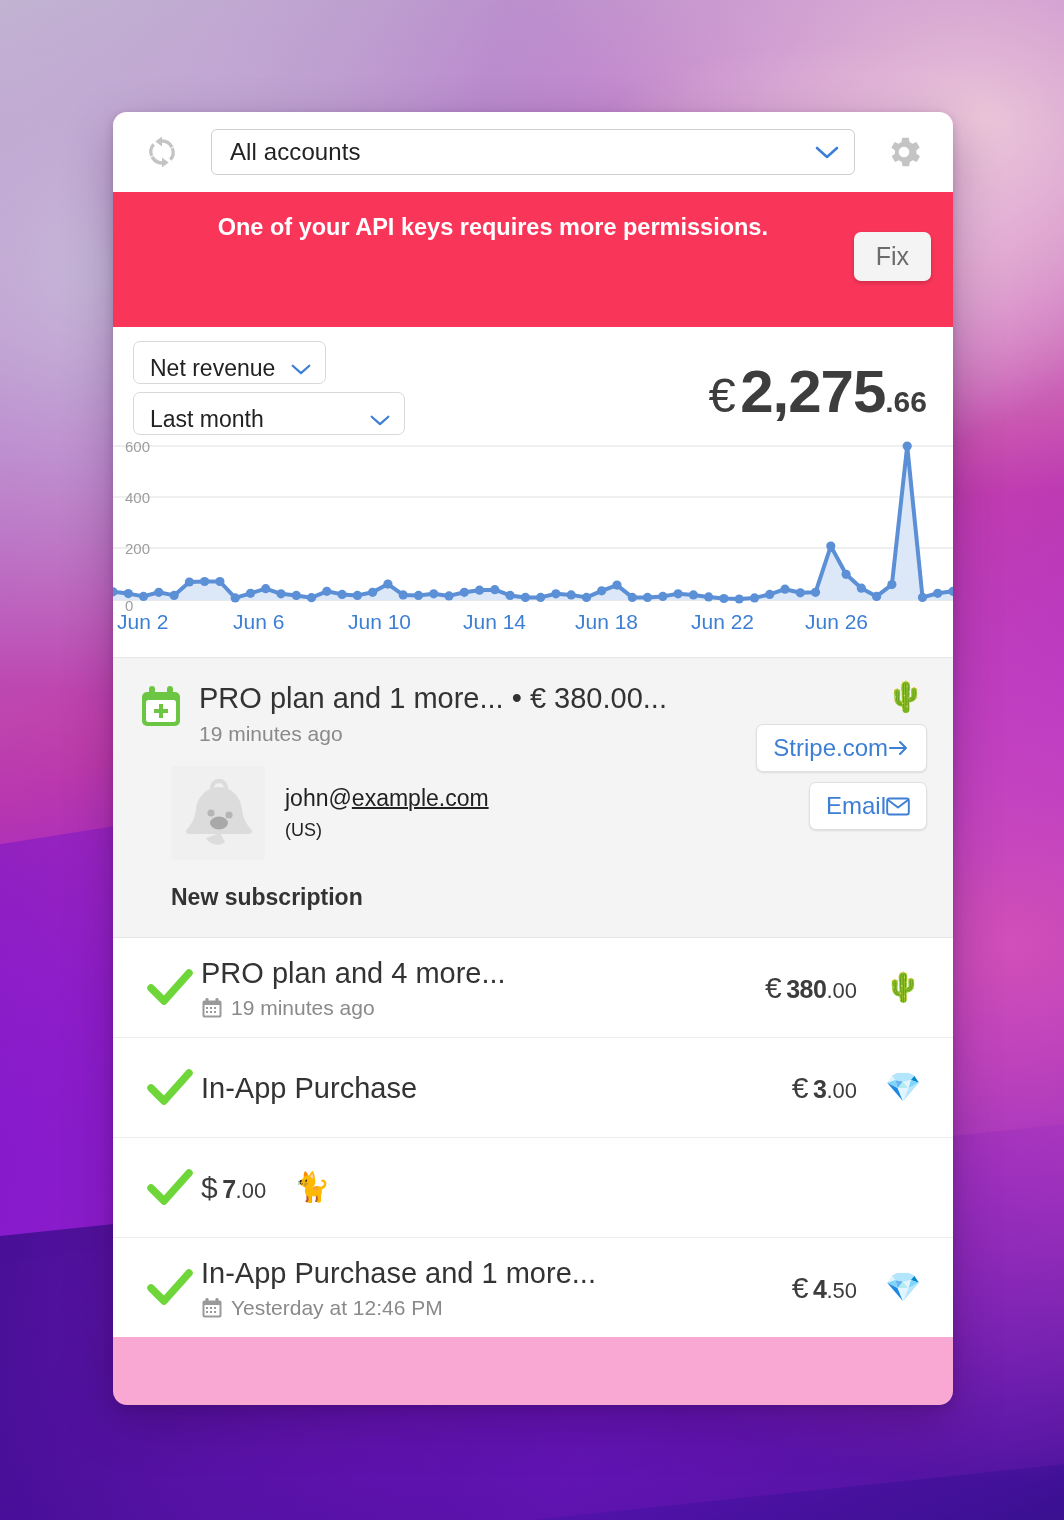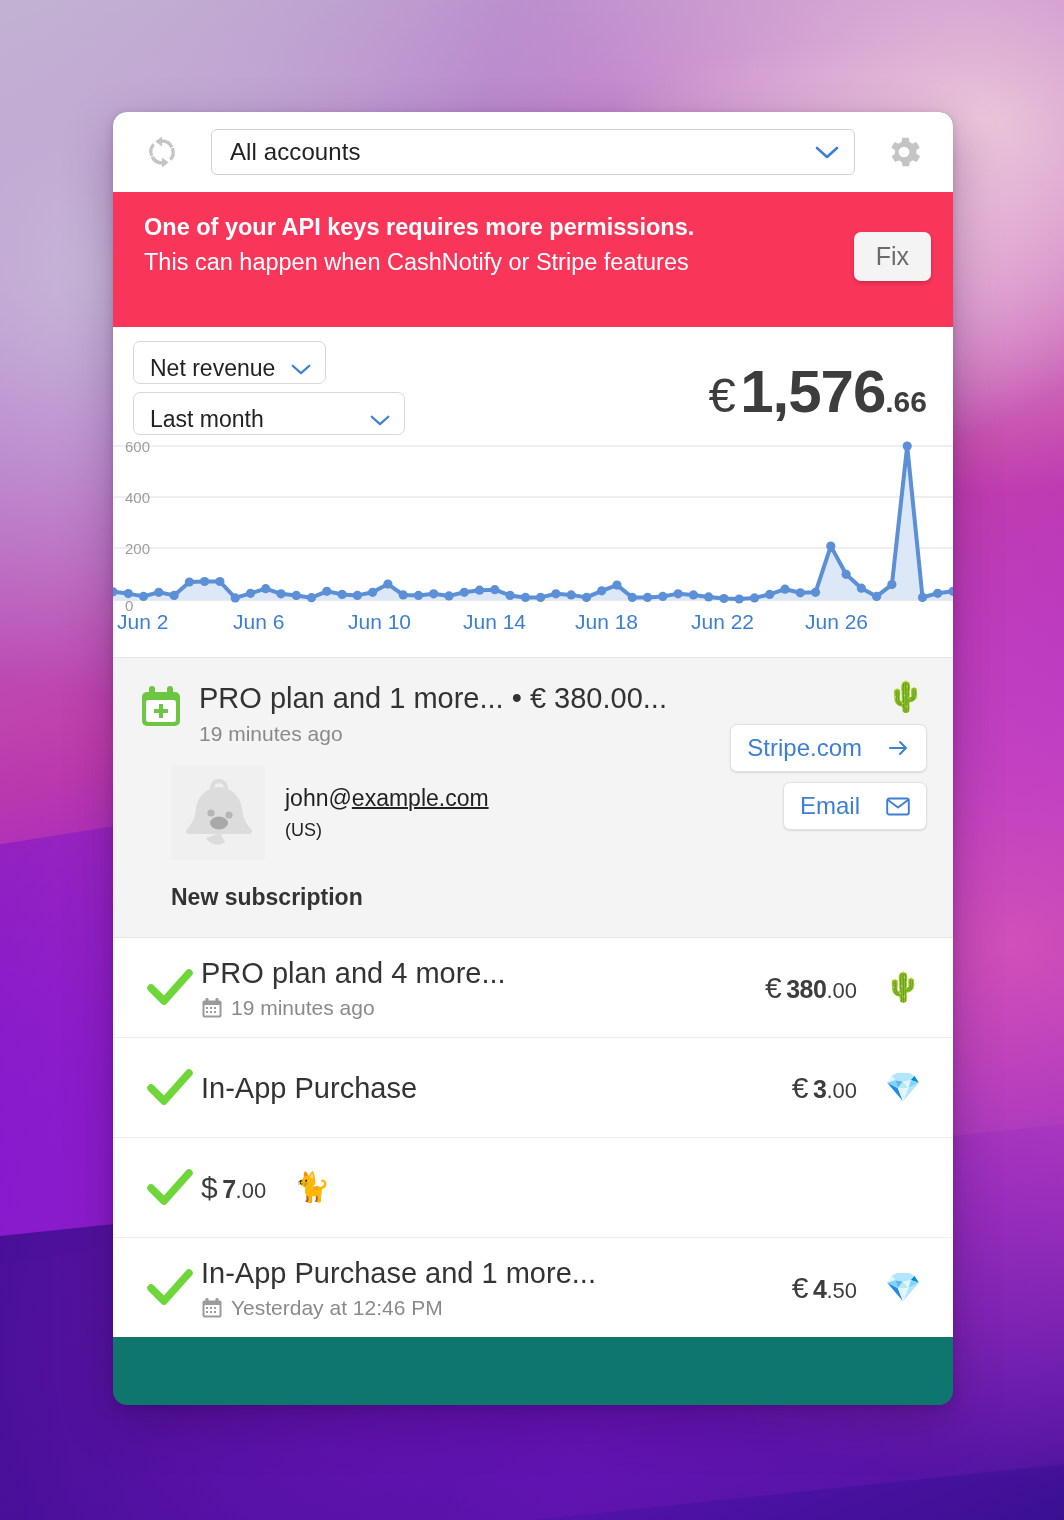--- a/index.html
+++ b/index.html
@@ -26,21 +26,21 @@
   .s2 { left:0; top:1180px; width:1064px; height:340px;
         background: linear-gradient(100deg, rgba(55,12,135,.78) 0%, rgba(110,20,180,.45) 55%, rgba(160,40,200,.15) 100%);
         transform: skewY(-6deg); }
   .s3 { left:520px; top:40px; width:620px; height:420px;
         background: radial-gradient(ellipse at 50% 50%, rgba(245,205,225,.75) 0%, rgba(245,205,225,0) 70%); }
 
   
   .window {
     position: absolute; left: 113px; top: 112px;
     width: 840px; height: 1293px;
-    background: #0f766e;
+    background: #f9a8d4;
     border-radius: 14px;
     overflow: hidden;
     box-shadow: 0 18px 50px rgba(40,0,60,.30), 0 3px 10px rgba(40,0,60,.18);
   }
 
   
   .toolbar {
     height: 80px; display: flex; align-items: center;
     padding: 0 26px; background: #fff;
   }
@@ -55,21 +55,21 @@
     flex: 1; font-size: 24px; color: #222; letter-spacing: .1px;
   }
   .chev { width: 26px; height: 16px; }
 
   
   .alert {
     background: #f9355a; color: #fff;
     display: flex; align-items: flex-start;
     padding: 18px 22px 20px 31px; min-height: 135px;
   }
-  .alert-text { flex: 1; padding-right: 12px; }
+  .alert-text { flex: 1; padding-right: 12px; text-align: center; }
   .alert-line { font-size: 23.5px; line-height: 35px; }
   .alert-line.bold { font-weight: bold; }
   .fix-btn {
     background: #f4f4f4; color: #6b6b6b;
     border: none; border-radius: 7px;
     font-size: 25px; font-family: inherit;
     padding: 10px 22px; margin-top: 22px;
     box-shadow: 0 2px 4px rgba(0,0,0,.18);
     cursor: pointer;
   }
@@ -108,21 +108,21 @@
   .detail-head { display: flex; align-items: flex-start; }
   .cal-icon { width: 46px; margin-right: 14px; flex: none; padding-top: 4px; }
   .detail-title {
     font-size: 29px; color: #333; line-height: 36px; font-weight: normal;
   }
   .detail-time { font-size: 21px; color: #8a8a8a; margin-top: 6px; }
   .cactus-top { position: absolute; right: 28px; top: 24px; font-size: 30px; line-height: 1; }
 
   .side-actions { position: absolute; right: 26px; top: 66px; text-align: right; }
   .act-btn {
-    display: inline-flex; align-items: center; gap: 26px;
+    display: inline-flex; align-items: center; gap: 0;
     background: #fff; border: 1px solid #e0e0e0; border-radius: 7px;
     padding: 9px 16px; margin-bottom: 10px;
     color: #3d7fd4; font-size: 24px; cursor: pointer;
     box-shadow: 0 1px 2px rgba(0,0,0,.10);
   }
 
   .customer { display: flex; align-items: center; margin: 20px 0 0 32px; }
   .avatar {
     width: 94px; height: 94px; background: #f0f0f0; border-radius: 3px;
     display: flex; align-items: center; justify-content: center; flex: none;
@@ -184,21 +184,20 @@
     <div class="icon-btn">
       <svg width="40" height="40" viewBox="0 0 24 24">
         <path fill="#c4c4c4" d="M19.4 13a7.6 7.6 0 0 0 0-2l2-1.6-2-3.4-2.4 1a7.6 7.6 0 0 0-1.7-1l-.4-2.6h-4l-.4 2.6a7.6 7.6 0 0 0-1.7 1l-2.4-1-2 3.4L6.6 11a7.6 7.6 0 0 0 0 2l-2 1.6 2 3.4 2.4-1a7.6 7.6 0 0 0 1.7 1l.4 2.6h4l.4-2.6a7.6 7.6 0 0 0 1.7-1l2.4 1 2-3.4-2-1.6zM12 15.2A3.2 3.2 0 1 1 12 8.8a3.2 3.2 0 0 1 0 6.4z"></path>
       </svg>
     </div>
   </div>
 
   <div class="alert">
     <div class="alert-text">
       <div class="alert-line bold">One of your API keys requires more permissions.</div>
-      <div class="alert-line">This can happen when CashNotify or Stripe features</div>
     </div>
     <button class="fix-btn">Fix</button>
   </div>
 
   <div class="stats">
     <div class="filters">
       <div class="pill">
         <span class="ptext">Net revenue</span>
         <svg class="chev" viewBox="0 0 26 16">
           <path d="M4 5 L13 13 L22 5" stroke="#3d7fd4" stroke-width="2.4" fill="none" stroke-linecap="round" stroke-linejoin="round"></path>
@@ -207,21 +206,21 @@
       <div class="pill wide">
         <span class="ptext">Last month</span>
         <svg class="chev" style="margin-left:auto" viewBox="0 0 26 16">
           <path d="M4 5 L13 13 L22 5" stroke="#3d7fd4" stroke-width="2.4" fill="none" stroke-linecap="round" stroke-linejoin="round"></path>
         </svg>
       </div>
     </div>
 
     <div class="amount">
       <span class="cur">€</span>
-      <span class="int">1,576</span><span class="dec">.66</span>
+      <span class="int">2,275</span><span class="dec">.66</span>
     </div>
 
     <div class="chart-wrap">
       <svg class="chart-svg" viewBox="0 0 840 218" preserveAspectRatio="none">
         <g>
           <line x1="0" y1="7" x2="840" y2="7" stroke="#eaeaea" stroke-width="1.4"></line>
           <line x1="0" y1="58" x2="840" y2="58" stroke="#eaeaea" stroke-width="1.4"></line>
           <line x1="0" y1="109" x2="840" y2="109" stroke="#eaeaea" stroke-width="1.4"></line>
           <line x1="0" y1="161" x2="840" y2="161" stroke="#e2e2e2" stroke-width="1.4"></line>
         </g>

